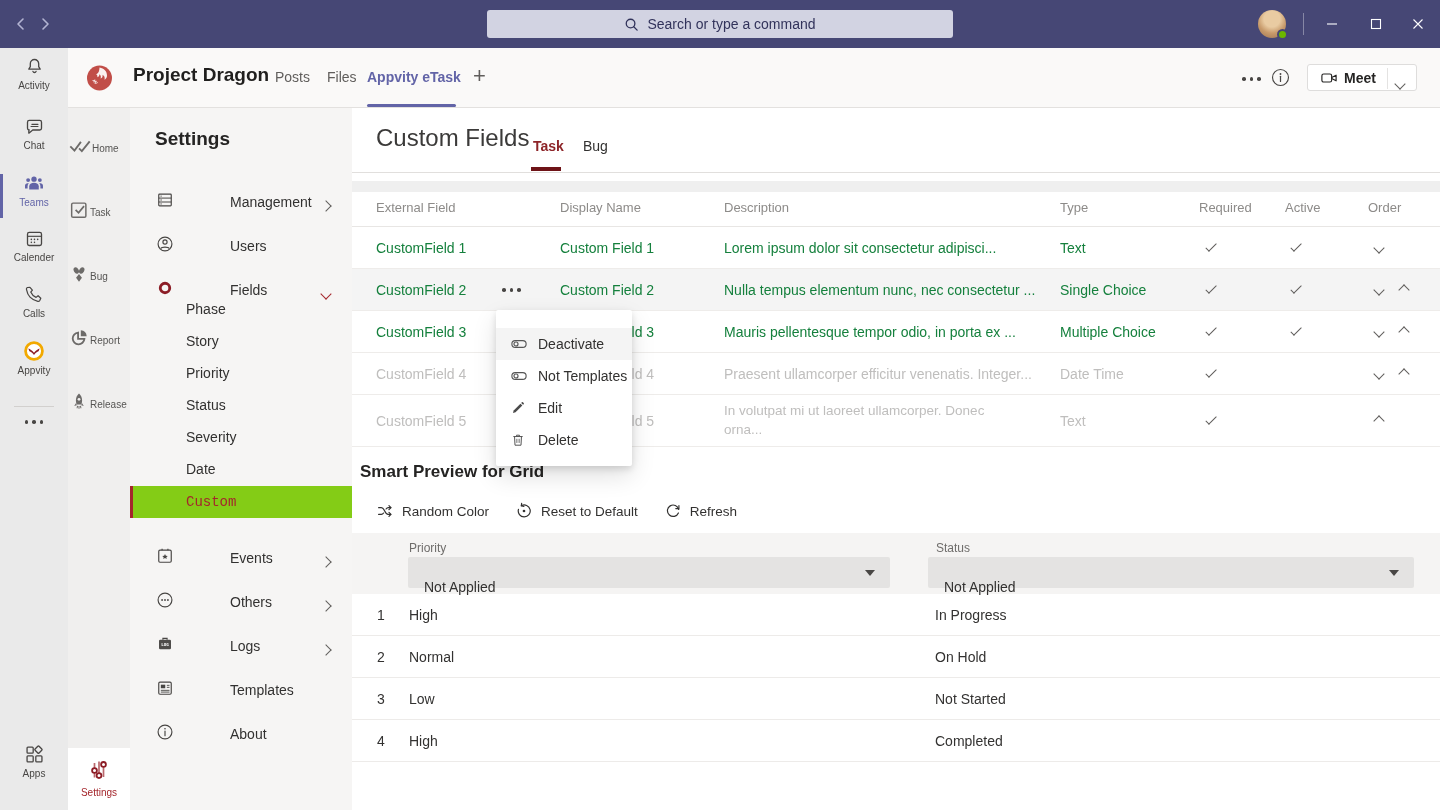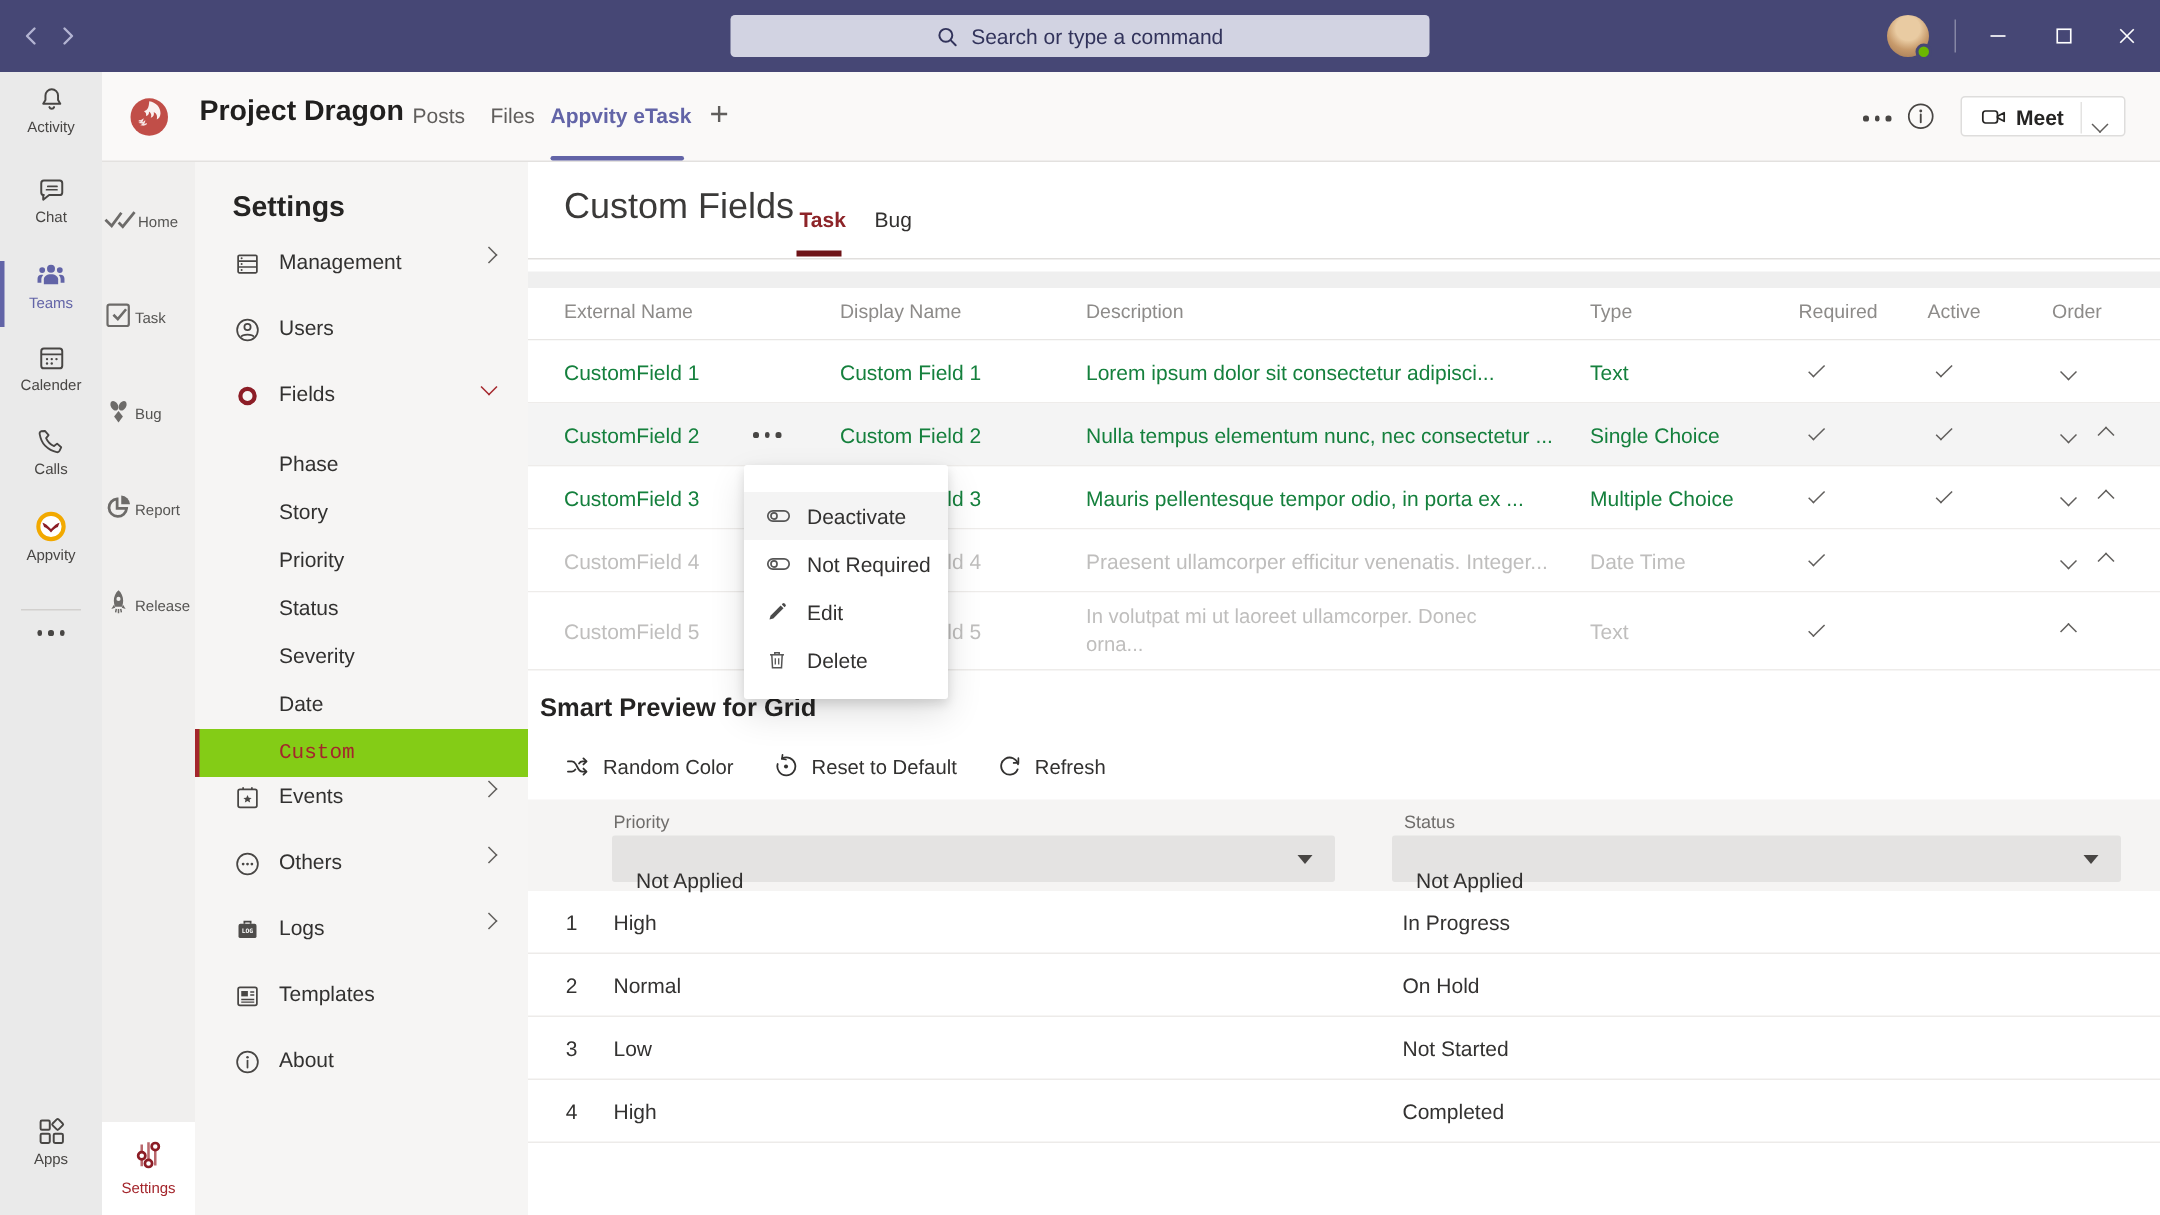--- a/index.html
+++ b/index.html
@@ -48,21 +48,21 @@
   
   .mod-rail { position:absolute; left:68px; top:108px; width:62px; height:702px; background:#f0efee; }
   .mod-item { position:absolute; left:0; width:62px; height:48px; display:flex; flex-direction:row; align-items:center; cursor:pointer; }
   .mod-item .lbl { font-size:10px; color:#565553; margin-top:4px; }
   .mod-settings { position:absolute; left:0; top:640px; width:62px; height:62px; background:#fff; display:flex; flex-direction:column; align-items:center; padding-top:9px; cursor:pointer; }
   .mod-settings .lbl { font-size:10px; color:#a4262c; margin-top:4px; }
 
   
   .snav { position:absolute; left:130px; top:108px; width:222px; height:702px; background:#f6f5f4; }
   .snav-title { position:absolute; left:25px; top:20px; font-size:19px; font-weight:bold; color:#252423; }
-  .snav-item { position:absolute; left:0; width:222px; height:44px; display:flex; align-items:flex-start; cursor:pointer; }
+  .snav-item { position:absolute; left:0; width:222px; height:44px; display:flex; align-items:flex-end; cursor:pointer;gap:44px; }
   .snav-item .ic { width:22px; margin-left:25px; }
   .snav-item .lbl { font-size:14px; color:#323130; margin-left:9px; }
   .snav-sub { position:absolute; left:0; width:222px; height:32px; display:flex; align-items:center; cursor:pointer; }
   .snav-sub .lbl { font-size:14px; color:#323130; margin-left:56px; }
   .snav-sub.selected { background:#84cc16;font-family:Liberation Mono, monospace; }
   .snav-sub.selected::before { content:""; position:absolute; left:0; top:0; width:3px; height:32px; background:#a4262c; }
   .snav-sub.selected .lbl { color:#a4262c; }
   .chv { display:inline-block; width:8px; height:8px; border-right:1.5px solid #605e5c; border-bottom:1.5px solid #605e5c; }
   .chv.right { transform:rotate(-45deg); }
   .chv.down { transform:rotate(45deg); }
@@ -481,21 +481,21 @@
   </div>
 
   <div class="content">
     <div class="page-title">Custom Fields</div>
     <div class="mtab active" style="left:181px">Task</div>
     <div class="mtab" style="left:231px">Bug</div>
     <div class="mtab-underline"></div>
     <div class="tabs-divider"></div>
     <div class="scroll-strip"></div>
 
-    <div class="thead-lbl" style="left:24px">External Name</div>
+    <div class="thead-lbl" style="left:24px">External Field</div>
     <div class="thead-lbl" style="left:208px">Display Name</div>
     <div class="thead-lbl" style="left:372px">Description</div>
     <div class="thead-lbl" style="left:708px">Type</div>
     <div class="thead-lbl" style="left:847px">Required</div>
     <div class="thead-lbl" style="left:933px">Active</div>
     <div class="thead-lbl" style="left:1016px">Order</div>
     <div class="thead-border"></div>
 
     <div class="trow" style="top:119px">
       <span class="cell c-ext">CustomField 1</span>
@@ -668,21 +668,21 @@
         </span>
       <span class="lbl">Deactivate</span>
     </div>
     <div class="ctxitem">
       <span class="ic">
           <svg width="18" height="16" viewBox="0 0 24 20">
             <rect x="2.5" y="5.5" width="19" height="9" rx="4.5" fill="none" stroke="#555" stroke-width="1.5"></rect>
             <circle cx="8" cy="10" r="2.7" fill="none" stroke="#555" stroke-width="1.5"></circle>
           </svg>
         </span>
-      <span class="lbl">Not Required</span>
+      <span class="lbl">Not Templates</span>
     </div>
     <div class="ctxitem">
       <span class="ic">
           <svg width="16" height="16" viewBox="0 0 24 24">
             <path d="M4.5 19.5l1-3.8L15.7 5.5l2.8 2.8L8.3 18.5l-3.8 1z" fill="#4a4a4a"></path>
             <path d="M16.8 4.4l.9-.9a1.3 1.3 0 0 1 1.8 0l1 1a1.3 1.3 0 0 1 0 1.8l-.9.9z" fill="#4a4a4a"></path>
           </svg>
         </span>
       <span class="lbl">Edit</span>
     </div>

